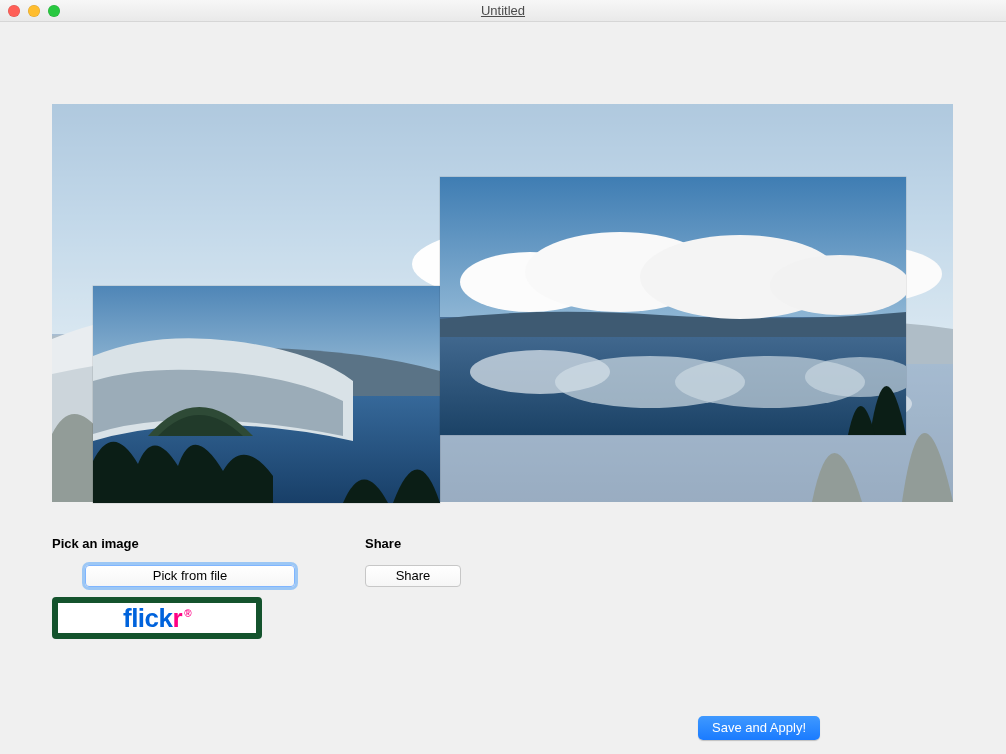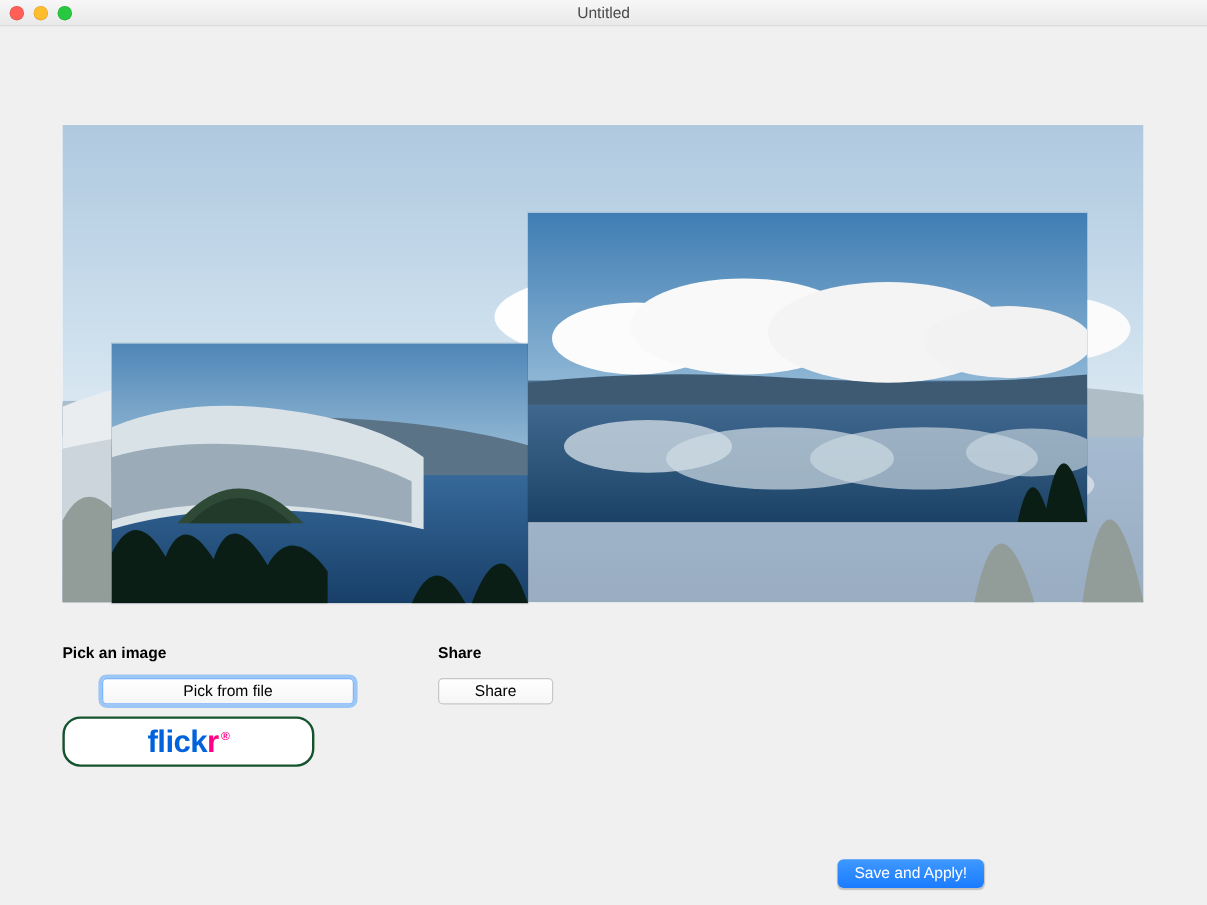--- a/index.html
+++ b/index.html
@@ -13,20 +13,21 @@
   .titlebar {
     height: 22px;
     background: linear-gradient(#f7f7f7,#e9e9e9);
     border-bottom: 1px solid #d6d6d6;
     position: relative;
     display: flex;
     align-items: center;
     justify-content: center;
     font-size: 13px;
     color: #4b4b4b;
+    text-decoration: underline;
   }
   .traffic-lights {
     position: absolute; left: 8px; top: 50%; transform: translateY(-50%);
     display: flex; gap: 8px;
   }
   .tl { width: 12px; height: 12px; border-radius: 50%; box-shadow: inset 0 0 0 0.5px rgba(0,0,0,.15);}
   .tl.close    { background:#ff5f57;}
   .tl.minimize { background:#ffbd2e;}
   .tl.zoom     { background:#28c840;}
 
@@ -90,22 +91,22 @@
     line-height: 20px;
     text-align: center;
     cursor: pointer;
   }
   .btn.wide { width: 210px; }
   .btn.focus { box-shadow: 0 0 0 3px rgba(0,122,255,.35); border-color:#7fb5ff;margin-left:33px; }
 
   .flickr-btn {
     width: 210px; height: 42px;
     background: #fff;
-    border: 2px solid #14532d;
-    border-radius: 15px;
+    border: 6px solid #14532d;
+    border-radius: 4px;
     display:flex; align-items:center; justify-content:center;
     cursor:pointer;
   }
   .flickr-logo { font-size: 26px; font-weight: 700; font-family: "Helvetica Neue", Arial, sans-serif; letter-spacing:-0.5px; }
   .flickr-logo .b { color:#0063dc; font-weight:800; }
   .flickr-logo .p { color:#ff0084; font-weight:800; }
   .flickr-logo sup { font-size: 10px; color:#ff0084; margin-left:2px;}
 
   
   .primary {

